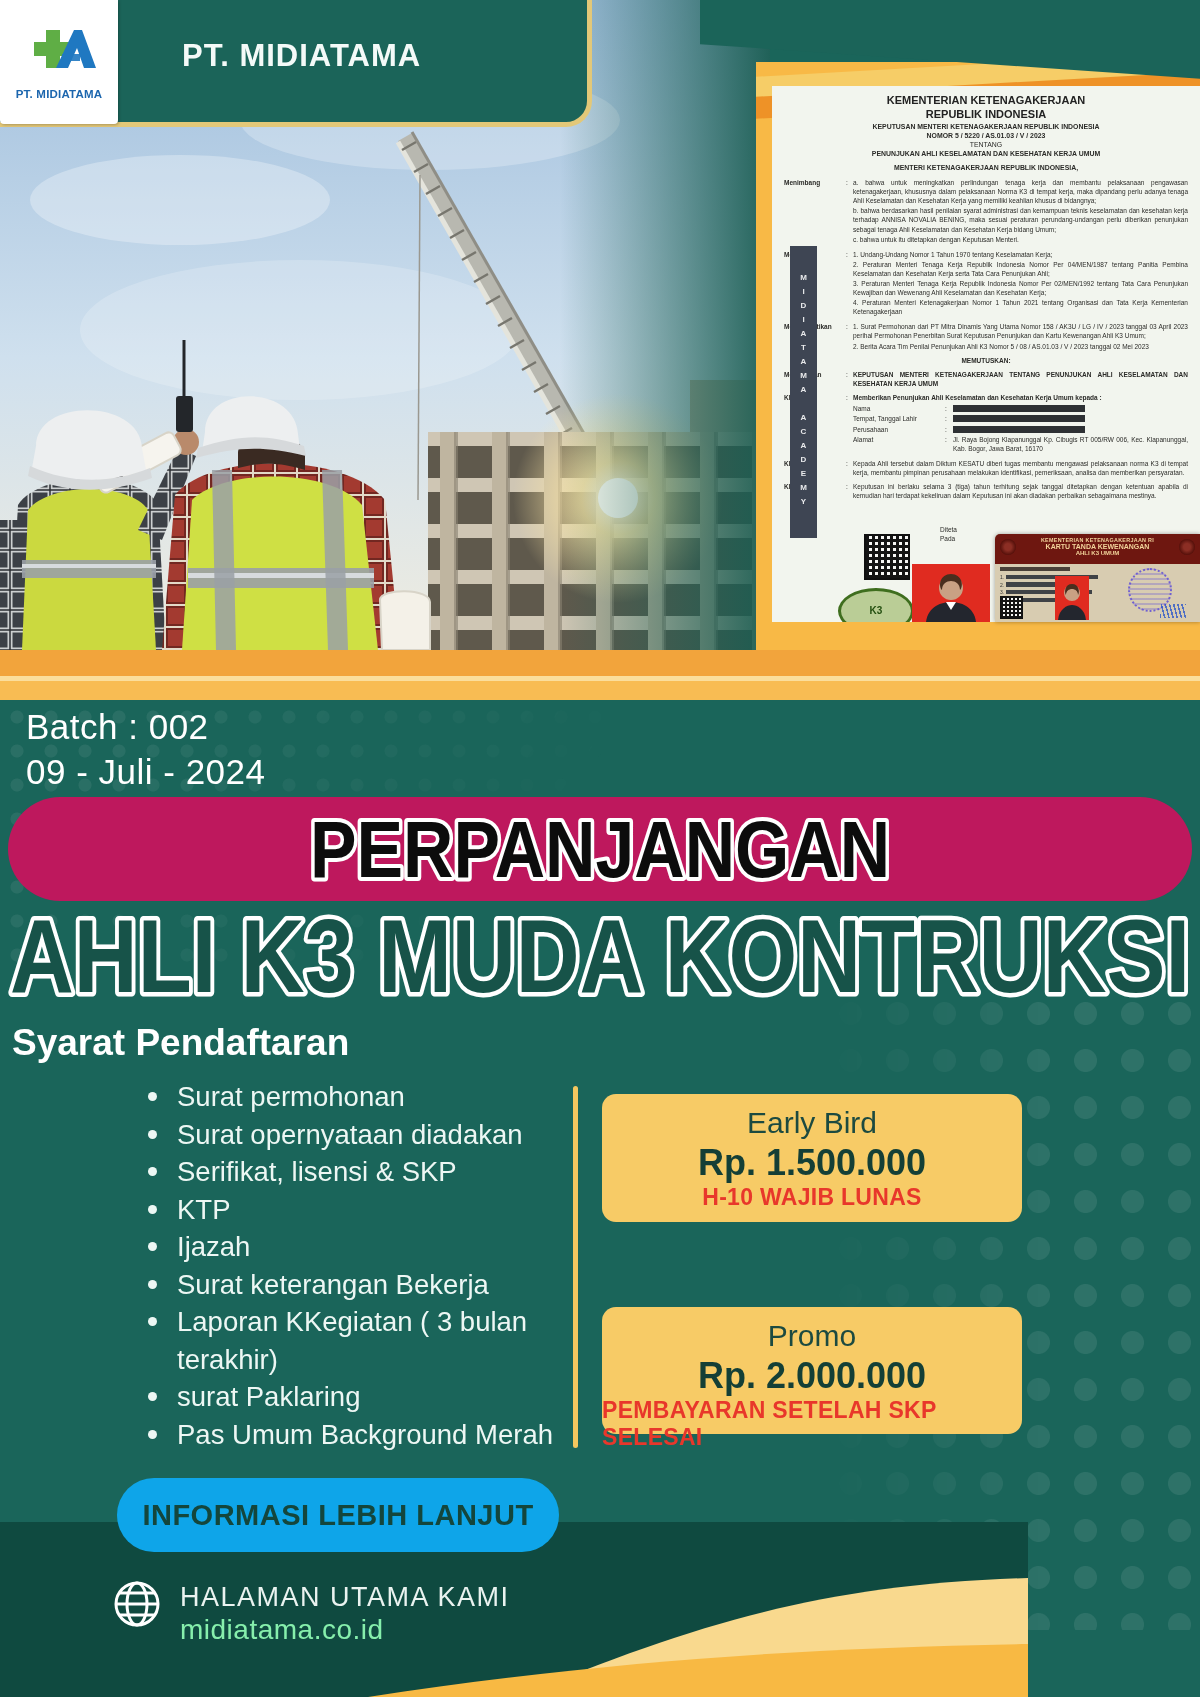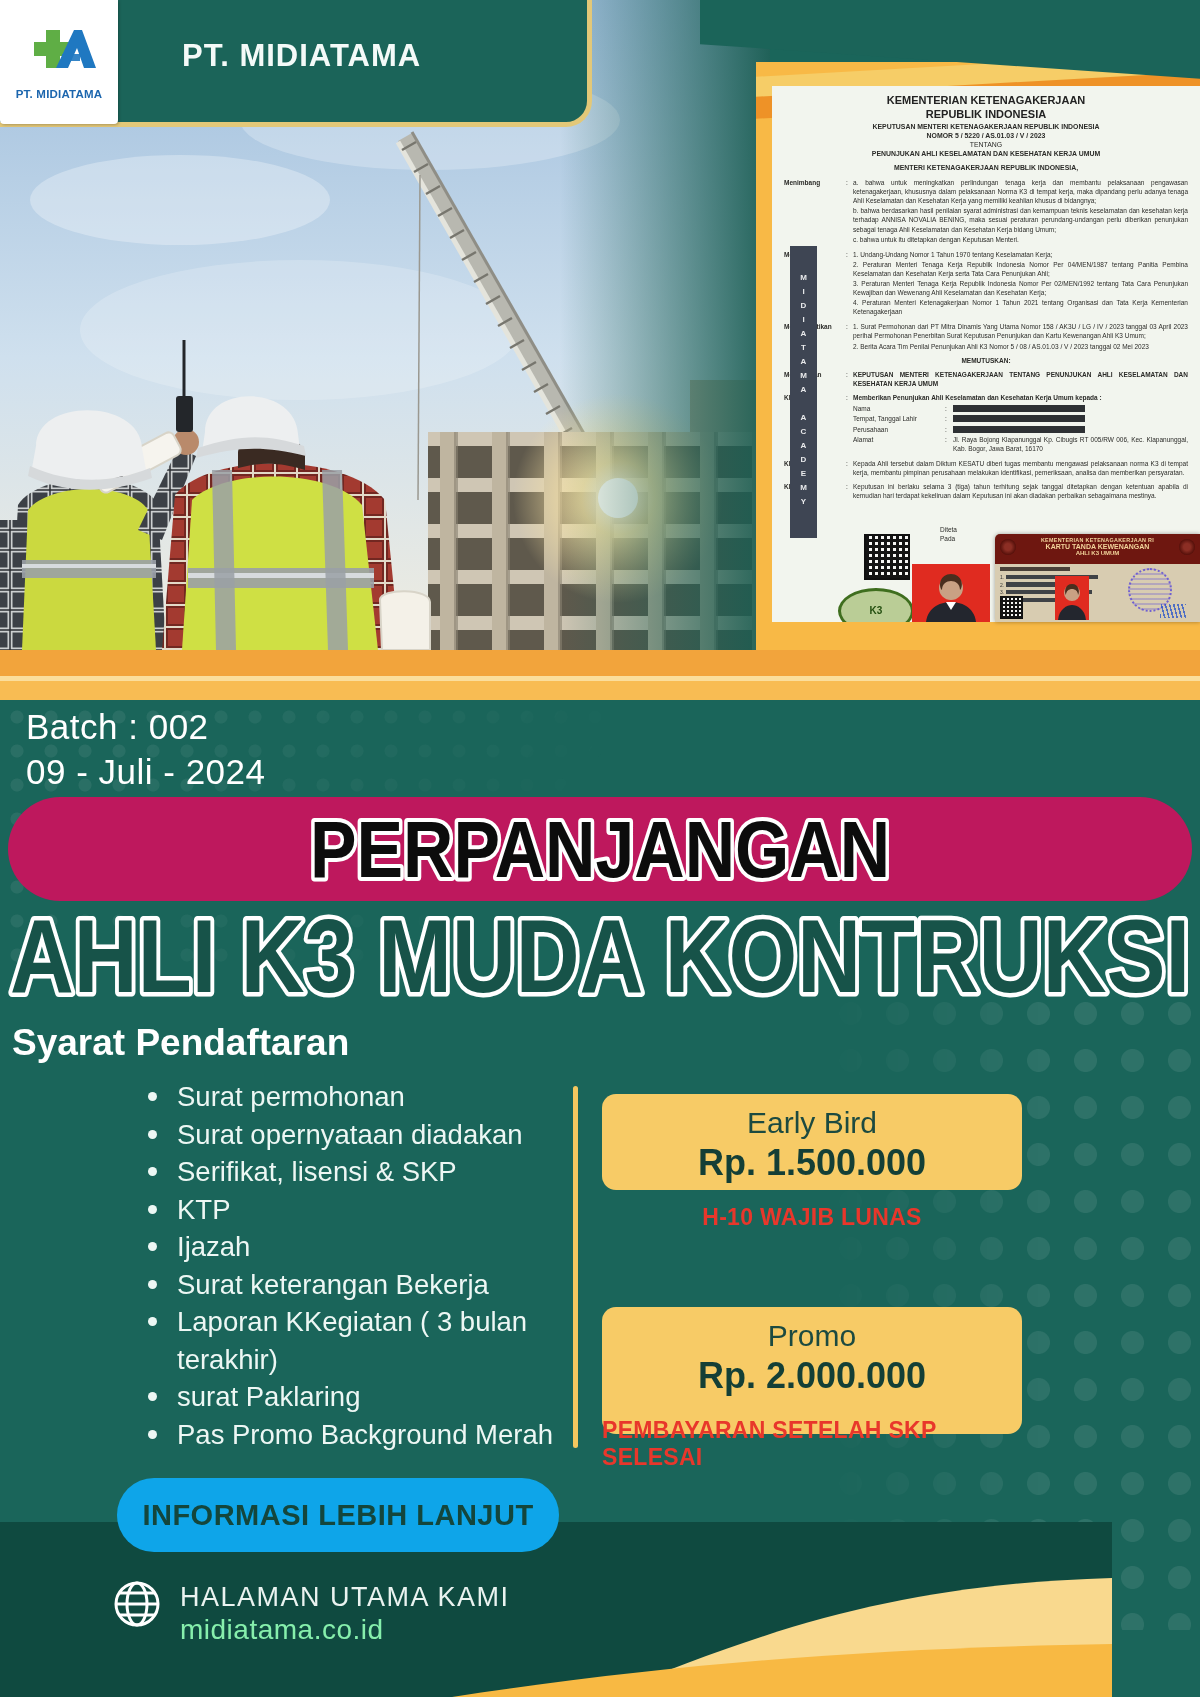--- a/index.html
+++ b/index.html
@@ -100,30 +100,30 @@
   .banner-pill{position:absolute;left:8px;top:97px;width:1184px;height:104px;background:#be185d;border-radius:52px;}
   .banner-pill svg{display:block;width:100%;height:100%;}
   .main-title-svg{position:absolute;left:0;top:196px;width:1200px;height:118px;}
   .syarat{position:absolute;left:12px;top:322px;color:#FFFFFF;font-weight:bold;font-size:37px;}
   .req-list{position:absolute;left:148px;top:378px;width:425px;list-style:none;margin:0;padding:0;}
   .req-list li{display:flex;color:#EDF7F4;font-size:27.5px;line-height:37.5px;}
   .req-list .dot{flex:none;width:9px;height:9px;border-radius:50%;background:#EDF7F4;margin:14px 20px 0 0;}
   .vdivider{position:absolute;left:573px;top:386px;width:5px;height:362px;background:#F4C75F;border-radius:3px;}
   .price-box{position:absolute;left:602px;width:420px;background:#F7CB66;border-radius:14px;
     display:flex;flex-direction:column;align-items:center;box-sizing:border-box;padding-top:12px;}
-  .price-box.early{top:394px;height:96px;}
+  .price-box.early{top:394px;height:128px;}
   .price-box.promo{top:607px;height:127px;}
   .pb-label{color:#1C4A40;font-size:30px;}
   .pb-price{color:#143F36;font-size:36px;font-weight:bold;margin-top:2px;}
-  .pb-note{color:#E8372B;font-size:23px;font-weight:bold;margin-top:20px;letter-spacing:.3px;}
+  .pb-note{color:#E8372B;font-size:23px;font-weight:bold;margin-top:0;letter-spacing:.3px;}
   .cta-btn{position:absolute;left:117px;top:778px;width:442px;height:74px;background:#0ea5e9;border-radius:37px;
     display:flex;align-items:center;justify-content:center;color:#14463C;font-weight:bold;font-size:29px;
     letter-spacing:.5px;z-index:5;cursor:pointer;}
   
-  .footer{position:absolute;left:0;top:1522px;width:1112px;height:175px;background:#0F4A40;overflow:hidden;}
+  .footer{position:absolute;left:0;top:1522px;width:1028px;height:175px;background:#0F4A40;overflow:hidden;}
   .waves{position:absolute;right:0;bottom:0;width:660px;height:175px;}
   .globe{position:absolute;left:113px;top:58px;width:48px;height:48px;}
   .f-line1{position:absolute;left:180px;top:60px;color:#EAF3F0;font-size:27px;letter-spacing:1.5px;}
   .f-line2{position:absolute;left:180px;top:92px;color:#86efac;font-size:28px;font-weight:normal;letter-spacing:.5px;}
 </style>
 </head>
 <body>
 
 <div class="poster">
 
@@ -458,21 +458,21 @@
         <li>
         <span class="dot"></span>
         <span class="req-text">Laporan KKegiatan ( 3 bulan terakhir)</span>
       </li>
         <li>
         <span class="dot"></span>
         <span class="req-text">surat Paklaring</span>
       </li>
         <li>
         <span class="dot"></span>
-        <span class="req-text">Pas Promo Background Merah</span>
+        <span class="req-text">Pas Umum Background Merah</span>
       </li>
       </ul>
 
     <div class="vdivider"></div>
 
     <div class="price-box early">
       <div class="pb-label">Early Bird</div>
       <div class="pb-price">Rp. 1.500.000</div>
       <div class="pb-note">H-10 WAJIB LUNAS</div>
     </div>

